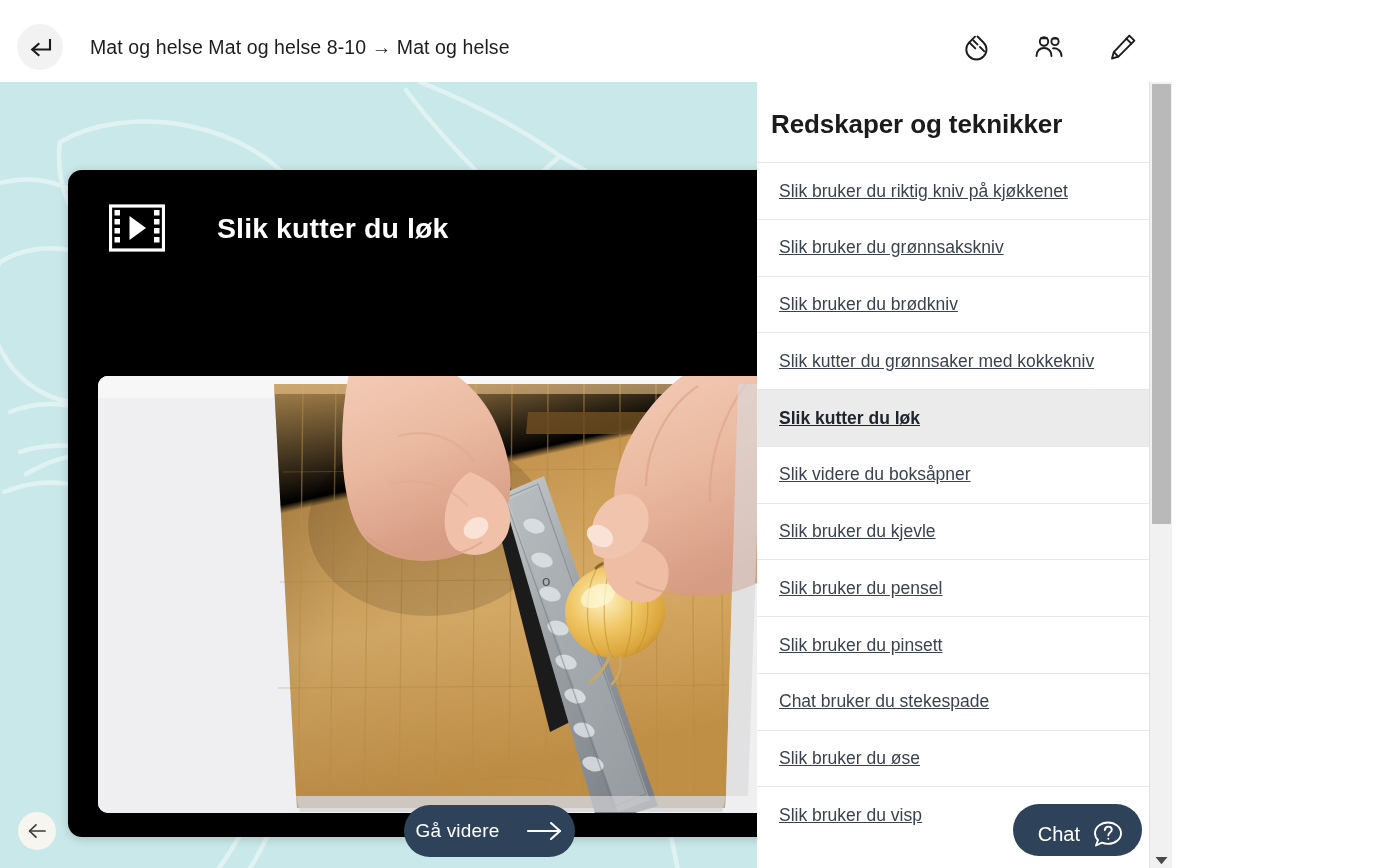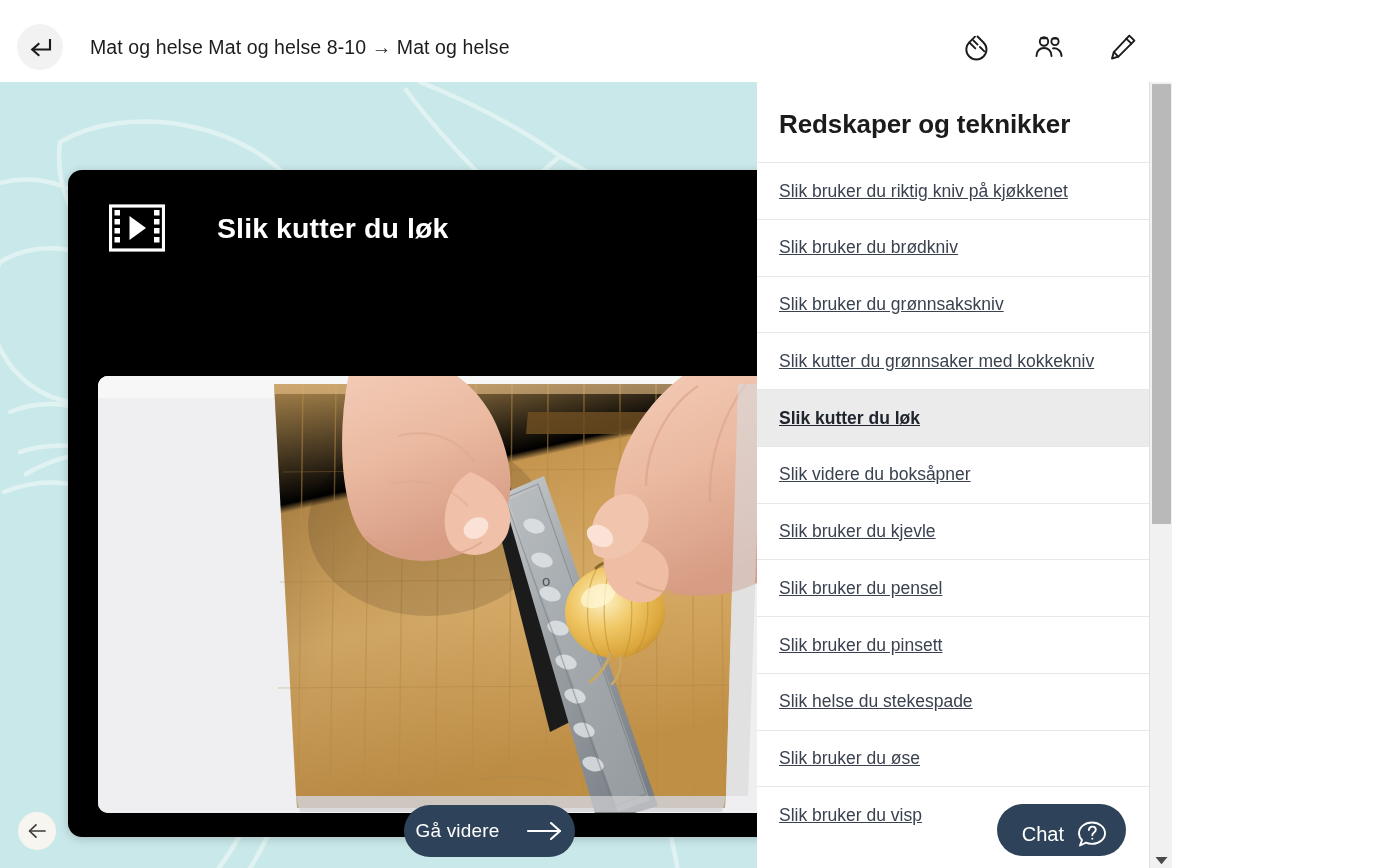--- a/index.html
+++ b/index.html
@@ -127,21 +127,21 @@
   }
   .sidebar-inner {
     width: 392px; height: 798px;
     overflow: hidden;
     position: relative;
   }
   .sidebar-title {
     font-size: 26px;
     font-weight: bold;
     color: #1b1b1b;
-    padding: 27px 0 22px 22px;
+    padding: 27px 0 22px 14px;
     letter-spacing: -.1px;
   }
   .topic-list { list-style: none; }
   .topic-item {
     border-top: 1px solid #e8e8e8;
     padding: 16.5px 22px 16.5px 22px;
     font-size: 17.5px;
     color: #3a4250;
     cursor: pointer;
     line-height: 1.3;
@@ -174,21 +174,21 @@
     position: absolute;
     left: 0; bottom: 10px;
     width: 23px; height: 20px;
     display: flex; align-items: center; justify-content: center;
     cursor: pointer;
   }
 
   
   .chat-btn {
     position: absolute;
-    right: 46px; bottom: 24px;
+    right: 30px; bottom: 24px;
     height: 52px;
     padding: 8px 17px 0 25px;
     background: #2e4259;
     border-radius: 26px;
     display: flex; align-items: center; gap: 11px;
     cursor: pointer;
     z-index: 60;
     border: none;
   }
   .chat-btn span { color: #ffffff; font-size: 20px; }
@@ -502,29 +502,29 @@
       </svg>
     </div>
 
   </div>
 
   <div class="sidebar">
     <div class="sidebar-inner">
       <div class="sidebar-title">Redskaper og teknikker</div>
       <ul class="topic-list" id="topic-list">
           <li class="topic-item">Slik bruker du riktig kniv på kjøkkenet</li>
+          <li class="topic-item">Slik bruker du grønnsakskniv</li>
           <li class="topic-item">Slik bruker du brødkniv</li>
-          <li class="topic-item">Slik bruker du grønnsakskniv</li>
           <li class="topic-item">Slik kutter du grønnsaker med kokkekniv</li>
           <li class="topic-item active">Slik kutter du løk</li>
           <li class="topic-item">Slik videre du boksåpner</li>
           <li class="topic-item">Slik bruker du kjevle</li>
           <li class="topic-item">Slik bruker du pensel</li>
           <li class="topic-item">Slik bruker du pinsett</li>
-          <li class="topic-item">Slik helse du stekespade</li>
+          <li class="topic-item">Chat bruker du stekespade</li>
           <li class="topic-item">Slik bruker du øse</li>
           <li class="topic-item">Slik bruker du visp</li>
         </ul>
     </div>
 
     <div class="scrollbar">
       <div class="scroll-thumb"></div>
       <div class="scroll-arrow-down">
         <svg width="13" height="9" viewBox="0 0 13 9">
           <path d="M0.5 1 L12.5 1 L6.5 8.2 Z" fill="#4a4a4a"></path>

